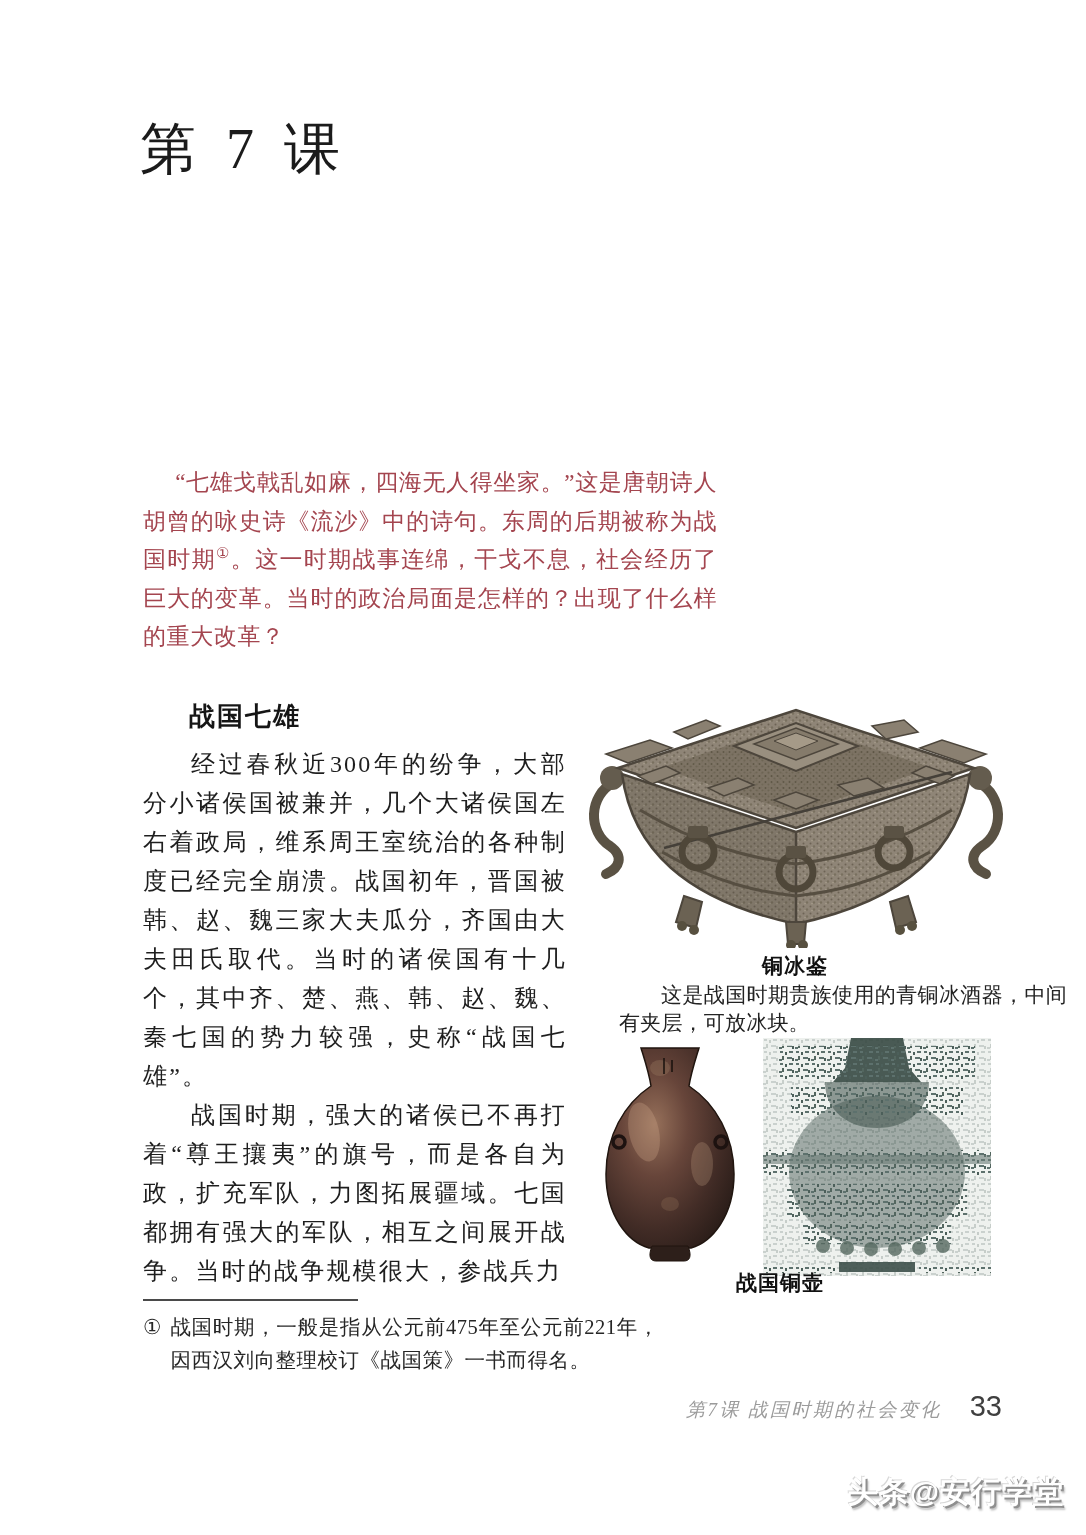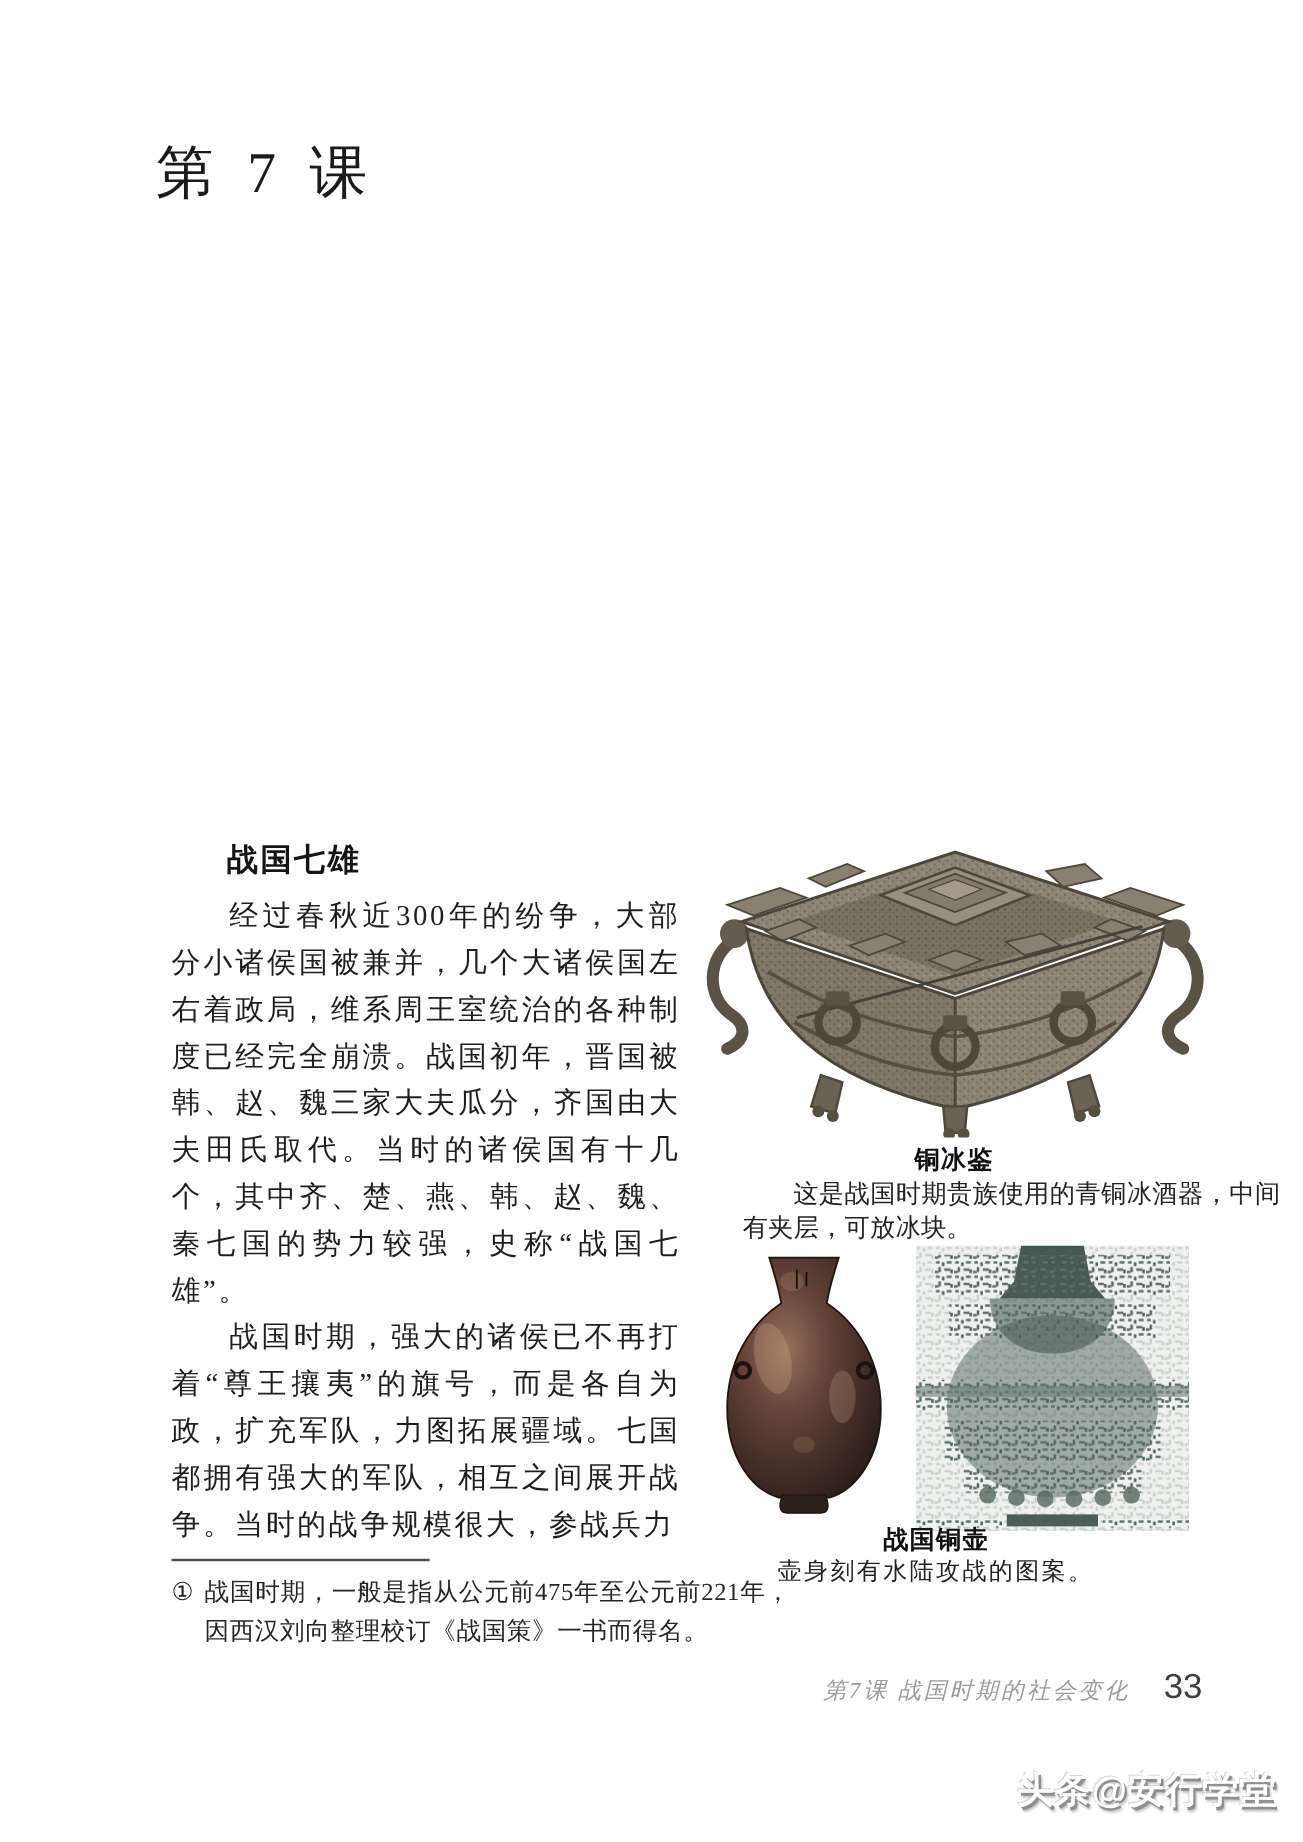--- a/index.html
+++ b/index.html
@@ -8,22 +8,22 @@
     width:1086px;height:1535px;
     background:#ffffff;
     margin:0 auto;
     overflow:hidden;
     font-family:"Liberation Serif","DejaVu Serif",serif;
     color:#1f1f1f;
   }
   .abs{position:absolute;}
 
   .lesson-no{
-    left:130px;top:112px;
-    font-size:48px;letter-spacing:8px;color:#1b1b1b;
+    left:140px;top:112px;
+    font-size:56px;letter-spacing:8px;color:#1b1b1b;
   }
   .lesson-title{
     left:146px;top:186px;
     font-size:48px;letter-spacing:4px;color:#1b1b1b;
   }
 
   .intro{
     left:143px;top:464px;width:574px;
     font-size:23px;line-height:38.6px;letter-spacing:0.6px;
     text-align:justify;text-indent:1.4em;
@@ -101,20 +101,21 @@
     text-shadow:2px 2px 0 #8f8f8f, 3px 4px 2px #c2c2c2, -1px -1px 0 #d8d8d8;
   }
 </style>
 </head>
 <body>
 
 <div class="page">
 
   <div class="abs lesson-no">第 7 课</div>
 
+  <div class="abs intro"><span>“七雄戈戟乱如麻，四海无人得坐家。”这是唐朝诗人胡曾的咏史诗《流沙》中的诗句。东周的后期被称为战国时期</span><sup>①</sup><span>。这一时期战事连绵，干戈不息，社会经历了巨大的变革。当时的政治局面是怎样的？出现了什么样的重大改革？</span></div>
 
   <div class="abs sec-heading">战国七雄</div>
   <div class="abs bodytext">
     <p>经过春秋近300年的纷争，大部分小诸侯国被兼并，几个大诸侯国左右着政局，维系周王室统治的各种制度已经完全崩溃。战国初年，晋国被韩、赵、魏三家大夫瓜分，齐国由大夫田氏取代。当时的诸侯国有十几个，其中齐、楚、燕、韩、赵、魏、秦七国的势力较强，史称“战国七雄”。</p>
     <p>战国时期，强大的诸侯已不再打着“尊王攘夷”的旗号，而是各自为政，扩充军队，力图拓展疆域。七国都拥有强大的军队，相互之间展开战争。当时的战争规模很大，参战兵力</p>
   </div>
 
   <svg class="abs figure fig-ice" width="436" height="288" viewBox="0 0 436 288" aria-hidden="true">
     <defs>
       <pattern id="brz" width="7" height="7" patternUnits="userSpaceOnUse">
@@ -255,21 +256,20 @@
       <circle cx="156" cy="210" r="7"></circle>
         <circle cx="180" cy="208" r="7"></circle>
     </g>
 
     <rect x="76" y="224" width="76" height="10" fill="#3c4f49" opacity="0.9"></rect>
     <rect x="0" y="227" width="72" height="8" fill="url(#rb)"></rect>
     <rect x="156" y="227" width="72" height="8" fill="url(#rb)"></rect>
   </svg>
 
   <div class="abs fig-caption fig2-caption">战国铜壶</div>
-  <div class="abs fig2-desc">壶身刻有水陆攻战的图案。</div>
 
   <div class="abs fn-rule"></div>
   <div class="abs footnote">
     <span class="fn-marker">①</span>
     <span class="fn-text">战国时期，一般是指从公元前475年至公元前221年，因西汉刘向整理校订《战国策》一书而得名。</span>
   </div>
 
   <div class="abs page-footer">
     <span class="footer-chapter">第7课 战国时期的社会变化</span>
     <span class="footer-pageno">33</span>

